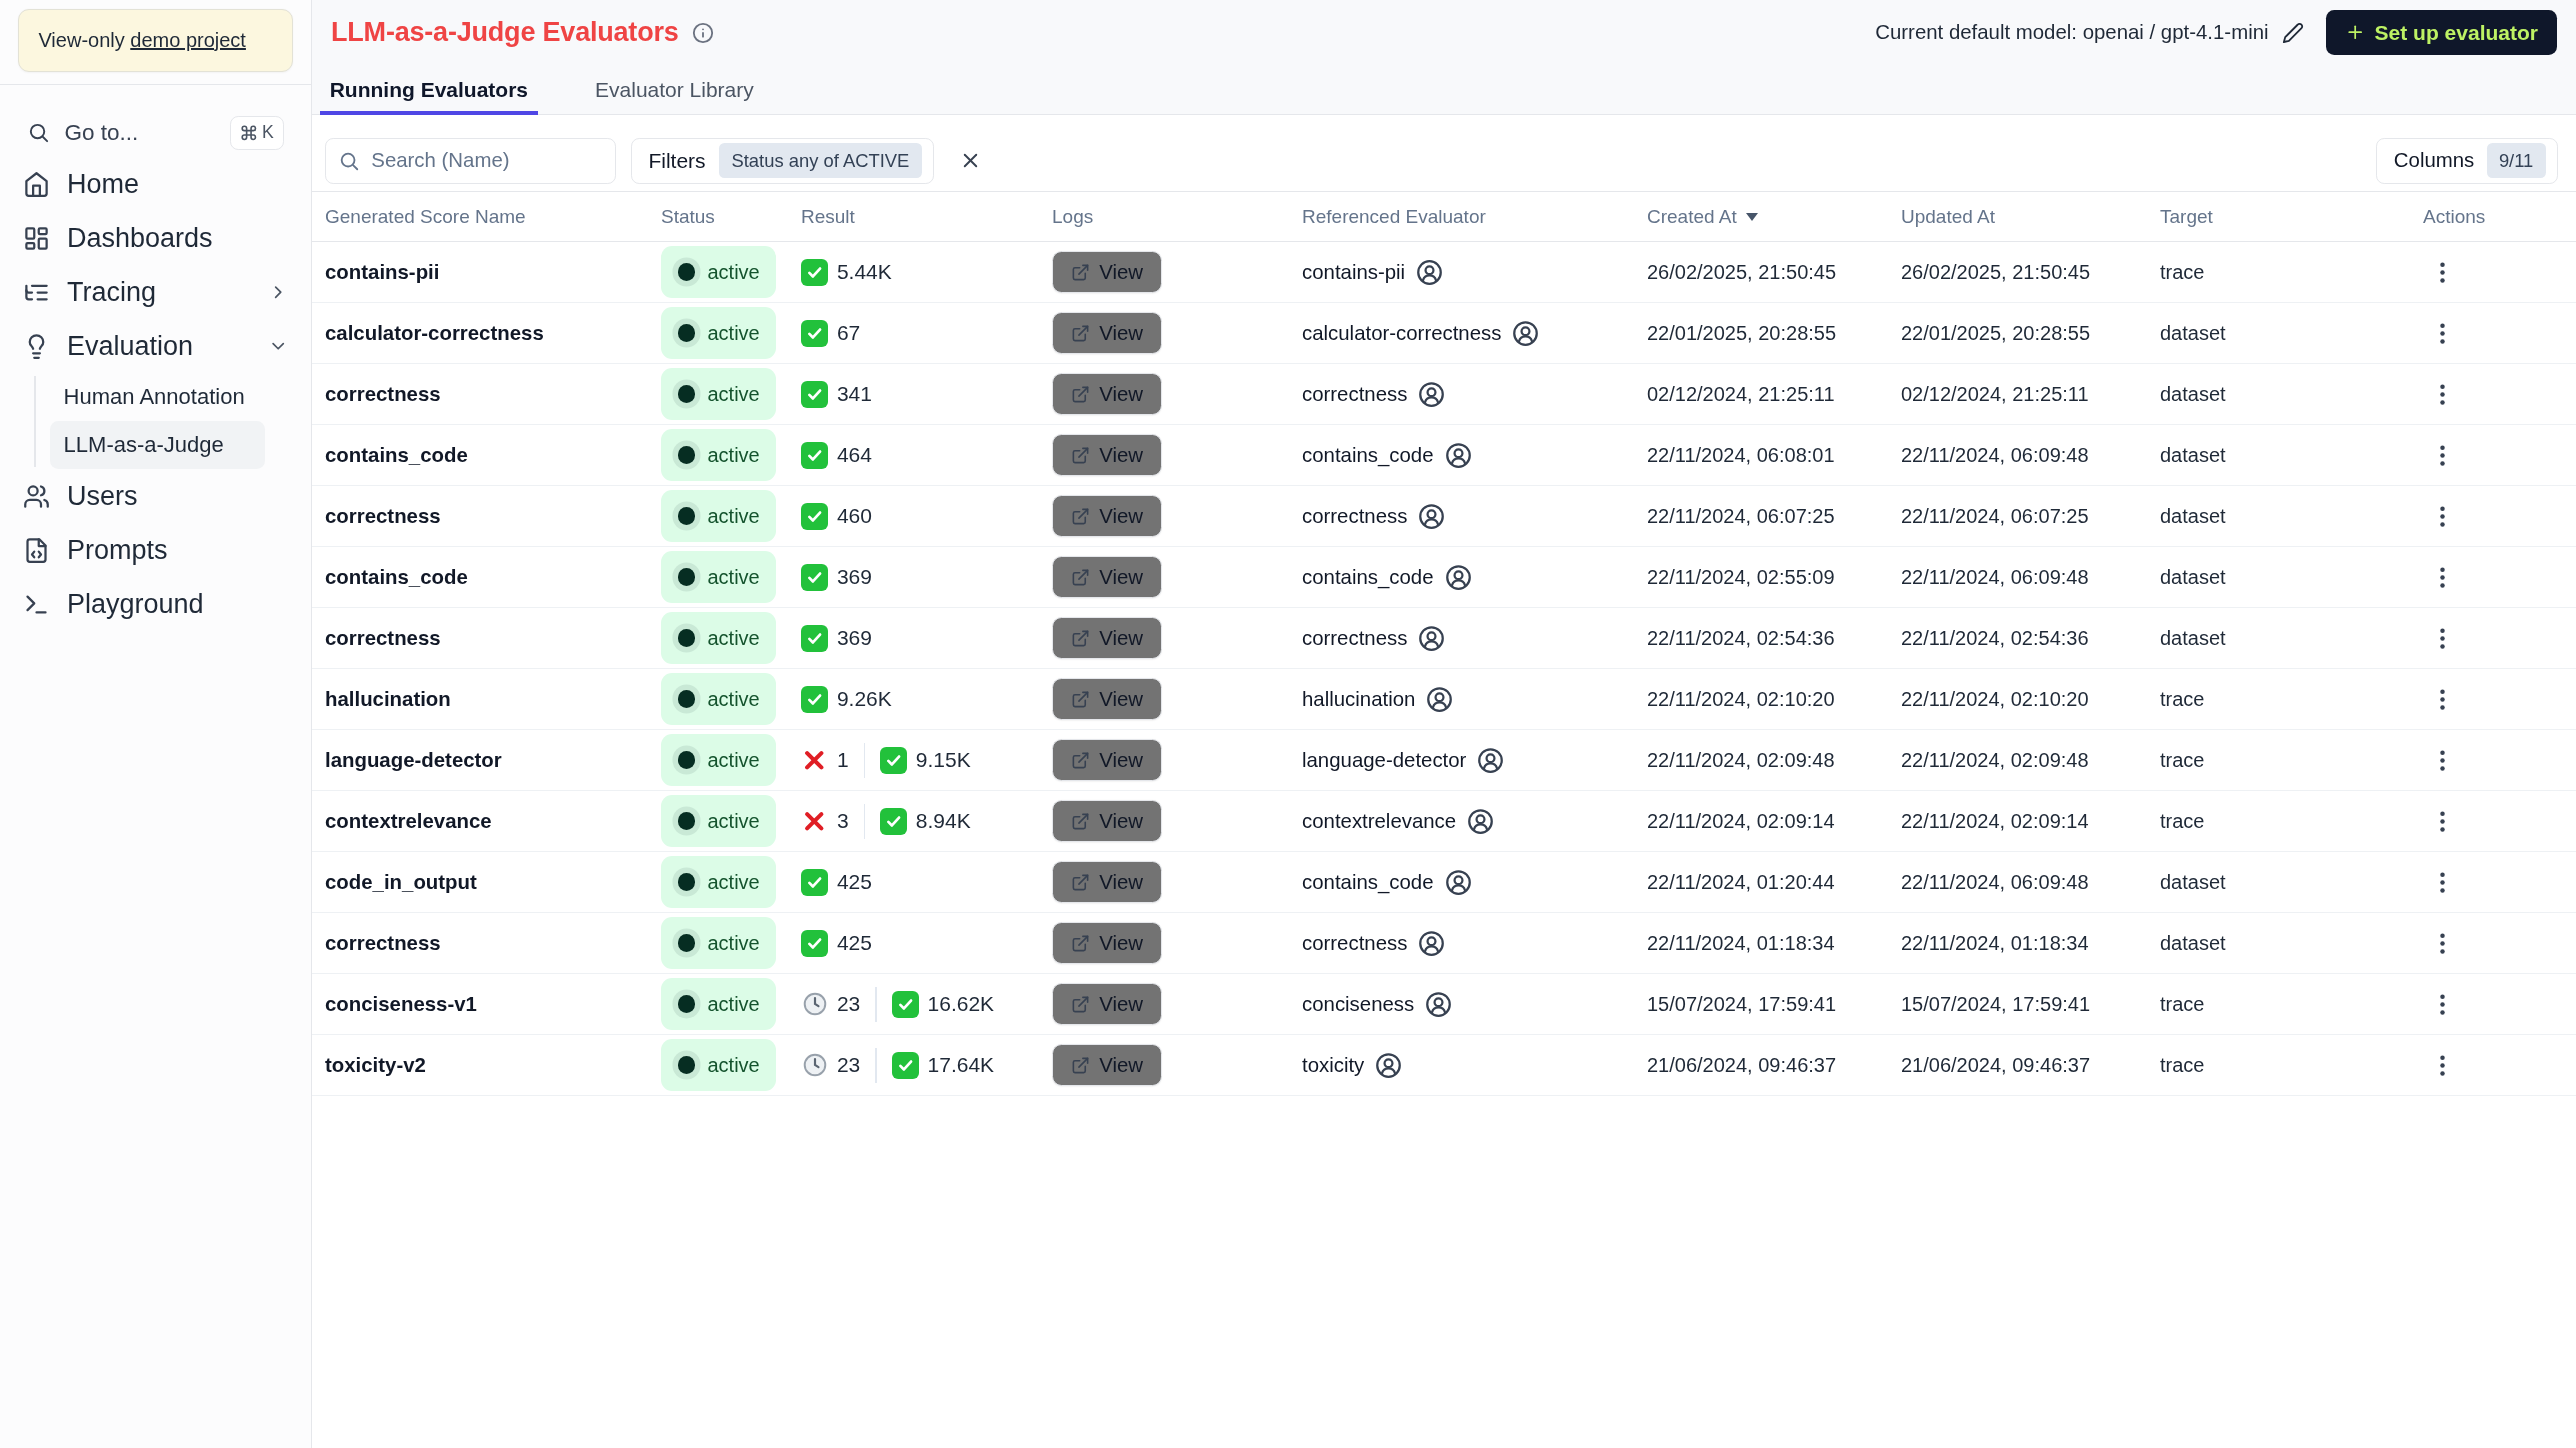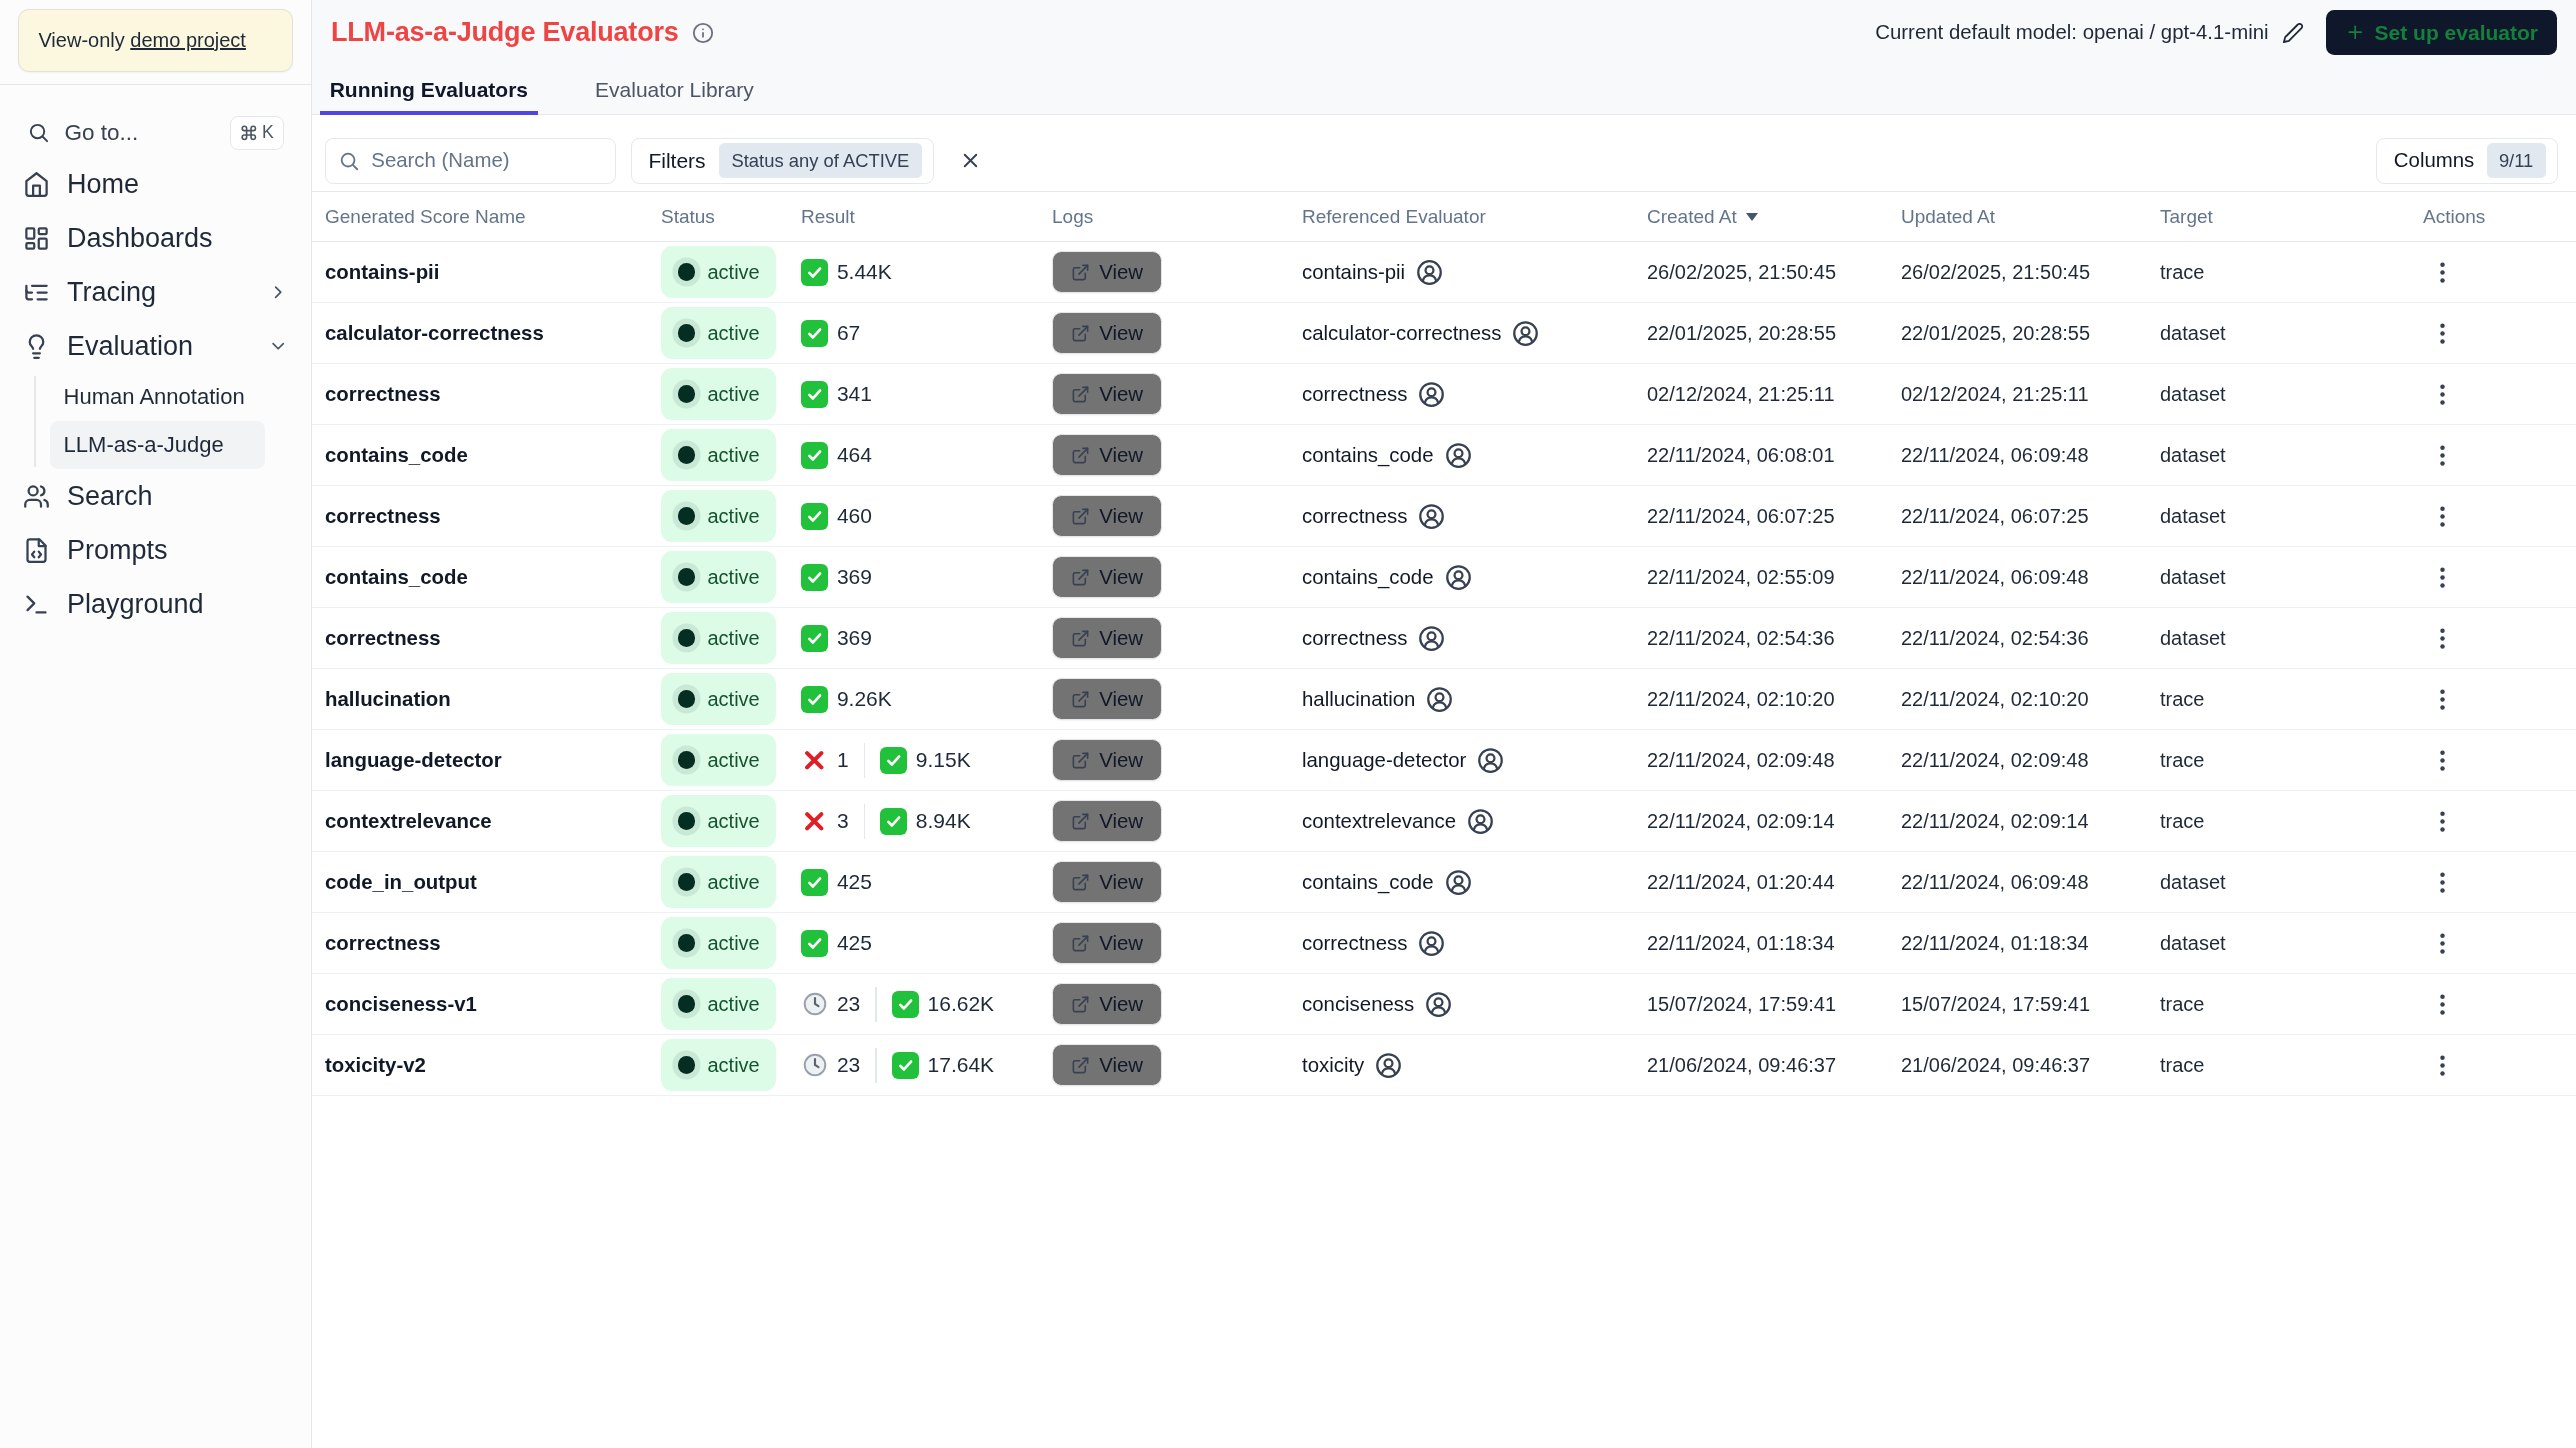--- a/index.html
+++ b/index.html
@@ -45,21 +45,21 @@
   
   .main{flex:1;min-width:0;display:flex;flex-direction:column;background:#fff}
   .header-zone{background:#f8f9fb}
   .title-row{height:65px;display:flex;align-items:center;padding:0 19px}
   .page-title{font-size:27px;font-weight:700;letter-spacing:-0.2px;color:#ef4444}
   .info-ic{width:22px;height:22px;color:#6b7280;display:inline-flex;margin-left:13.6px}
   .title-right{margin-left:auto;display:flex;align-items:center}
   .model-label{font-size:20.4px;color:#1f2937}
   .pencil-btn{width:30px;height:30px;display:inline-flex;align-items:center;justify-content:center;color:#1f2937;margin:0 17.7px 0 9.5px}
   .pencil-btn svg{width:22px;height:22px}
-  .setup-btn{height:45px;background:var(--primary-button-bg);color:#15803d;border-radius:8.2px;display:inline-flex;align-items:center;gap:9.5px;padding:0 19px;font-size:21px;font-weight:600}
+  .setup-btn{height:45px;background:var(--primary-button-bg);color:#bef264;border-radius:8.2px;display:inline-flex;align-items:center;gap:9.5px;padding:0 19px;font-size:21px;font-weight:600}
   .setup-btn svg{width:20.4px;height:20.4px}
   .tabs{height:50px;display:flex;align-items:stretch;padding-left:8.2px;border-bottom:1.4px solid var(--border)}
   .tab{position:relative;display:flex;align-items:center;padding:0 9.5px;font-size:21px;font-weight:500;color:#4b5563;cursor:pointer}
   .tab + .tab{margin-left:48px}
   .tab.active{color:#0f172a;font-weight:600}
   .tab.active::after{content:"";position:absolute;left:0;right:0;bottom:-1.4px;height:4.8px;background:var(--accent)}
 
   
   .toolbar{display:flex;align-items:center;padding:22.5px 10.2px 7.5px 13px;border-bottom:1.4px solid var(--border);background:#fff}
   .searchbox{width:291px;height:46px;border:1.4px solid var(--border);border-radius:8.2px;background:#fff;display:flex;align-items:center;padding:0 12.3px}
@@ -200,21 +200,21 @@
 
       <div class="nav-item">
         <span class="nav-ic">
           <svg class="ln" viewBox="0 0 24 24">
               <path d="M16 21v-2a4 4 0 0 0-4-4H6a4 4 0 0 0-4 4v2"></path>
               <circle cx="9" cy="7" r="4"></circle>
               <path d="M22 21v-2a4 4 0 0 0-3-3.87"></path>
               <path d="M16 3.13a4 4 0 0 1 0 7.75"></path>
             </svg>
         </span>
-        <span>Search</span>
+        <span>Users</span>
       </div>
       <div class="nav-item">
         <span class="nav-ic">
           <svg class="ln" viewBox="0 0 24 24">
               <path d="M14.5 2H6a2 2 0 0 0-2 2v16a2 2 0 0 0 2 2h12a2 2 0 0 0 2-2V7.5z"></path>
               <polyline points="14 2 14 8 20 8"></polyline>
               <path d="m10 13-2 2.5 2 2.5"></path>
               <path d="m14 18 2-2.5-2-2.5"></path>
             </svg>
         </span>

